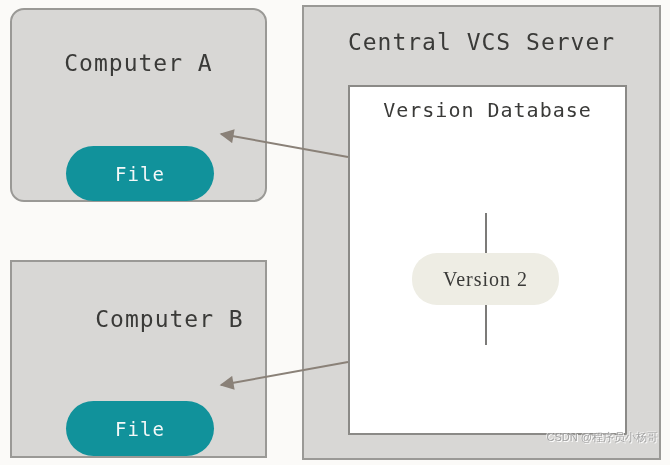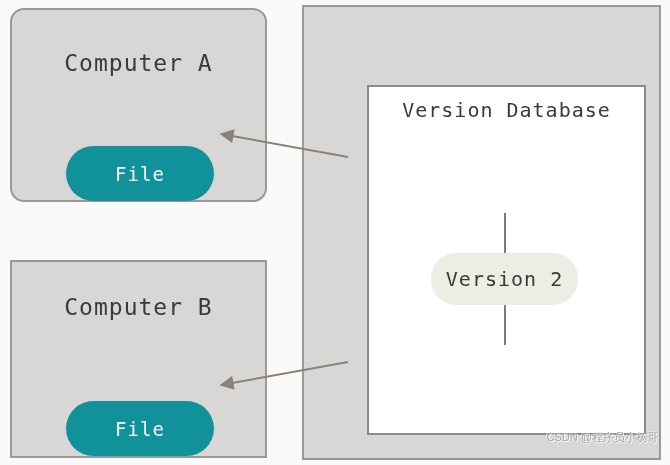--- a/index.html
+++ b/index.html
@@ -38,62 +38,61 @@
   .box-title{
     position:absolute;
     left:0;width:100%;
     text-align:center;
     font-size:23px;
     letter-spacing:1px;
     color:var(--text-dark);
     white-space:nowrap;
   }
   #computer-a .box-title{top:40px;}
-  #computer-b .box-title{top:32px;}
+  #computer-b .box-title{top:44px;margin-left:31px;}
   #server-box .box-title{top:22px;}
   .file-pill{
     position:absolute;
     left:54px;width:148px;height:55px;
     background:var(--file-pill-fill);
     border-radius:28px;
     color:var(--file-pill-text);
     font-size:19px;
     letter-spacing:1px;
     display:flex;align-items:center;justify-content:center;margin-top:43px;
   }
   #computer-a .file-pill{top:93px;}
   #computer-b .file-pill{top:96px;}
   .db-box{
     position:absolute;
     left:44px;top:78px;width:279px;height:350px;
     background:var(--db-fill);
     border:2px solid var(--db-border);
     box-sizing:border-box;
-    margin-left:19px;
   }
   .db-title{
     position:absolute;
     left:0;top:11px;width:100%;
     text-align:center;
     font-size:20px;
     letter-spacing:1px;
     white-space:nowrap;
   }
   .version-pill{
     position:absolute;
     left:62px;width:147px;height:52px;
     background:var(--version-pill-fill);
     border-radius:25px;
     font-size:20px;
     letter-spacing:1px;
     color:var(--text-dark);
     display:flex;align-items:center;justify-content:center;
   }
   #version-pill-3{top:75px;}
-  #version-pill-2{top:166px;}
+  #version-pill-2{top:166px;font-family:Liberation Serif, serif;}
   #version-pill-1{top:258px;}
   .pill-connector{
     position:absolute;
     left:calc(50% - 3px);
     width:2px;height:40px;
     background:var(--connector);
   }
   #connector-3-2{top:126px;}
   #connector-2-1{top:218px;}
   .arrow-overlay{
@@ -125,20 +124,21 @@
     <div class="box-title">Computer A</div>
     <div class="file-pill">File</div>
   </div>
 
   <div class="gray-box" id="computer-b">
     <div class="box-title">Computer B</div>
     <div class="file-pill">File</div>
   </div>
 
   <div class="gray-box" id="server-box">
+    <div class="box-title">Central VCS Server</div>
 
     <div class="db-box">
       <div class="db-title">Version Database</div>
 
       <div class="pill-connector" id="connector-3-2"></div>
       <div class="pill-connector" id="connector-2-1"></div>
 
       <div class="version-pill" id="version-pill-2">Version 2</div>
     </div>
   </div>

